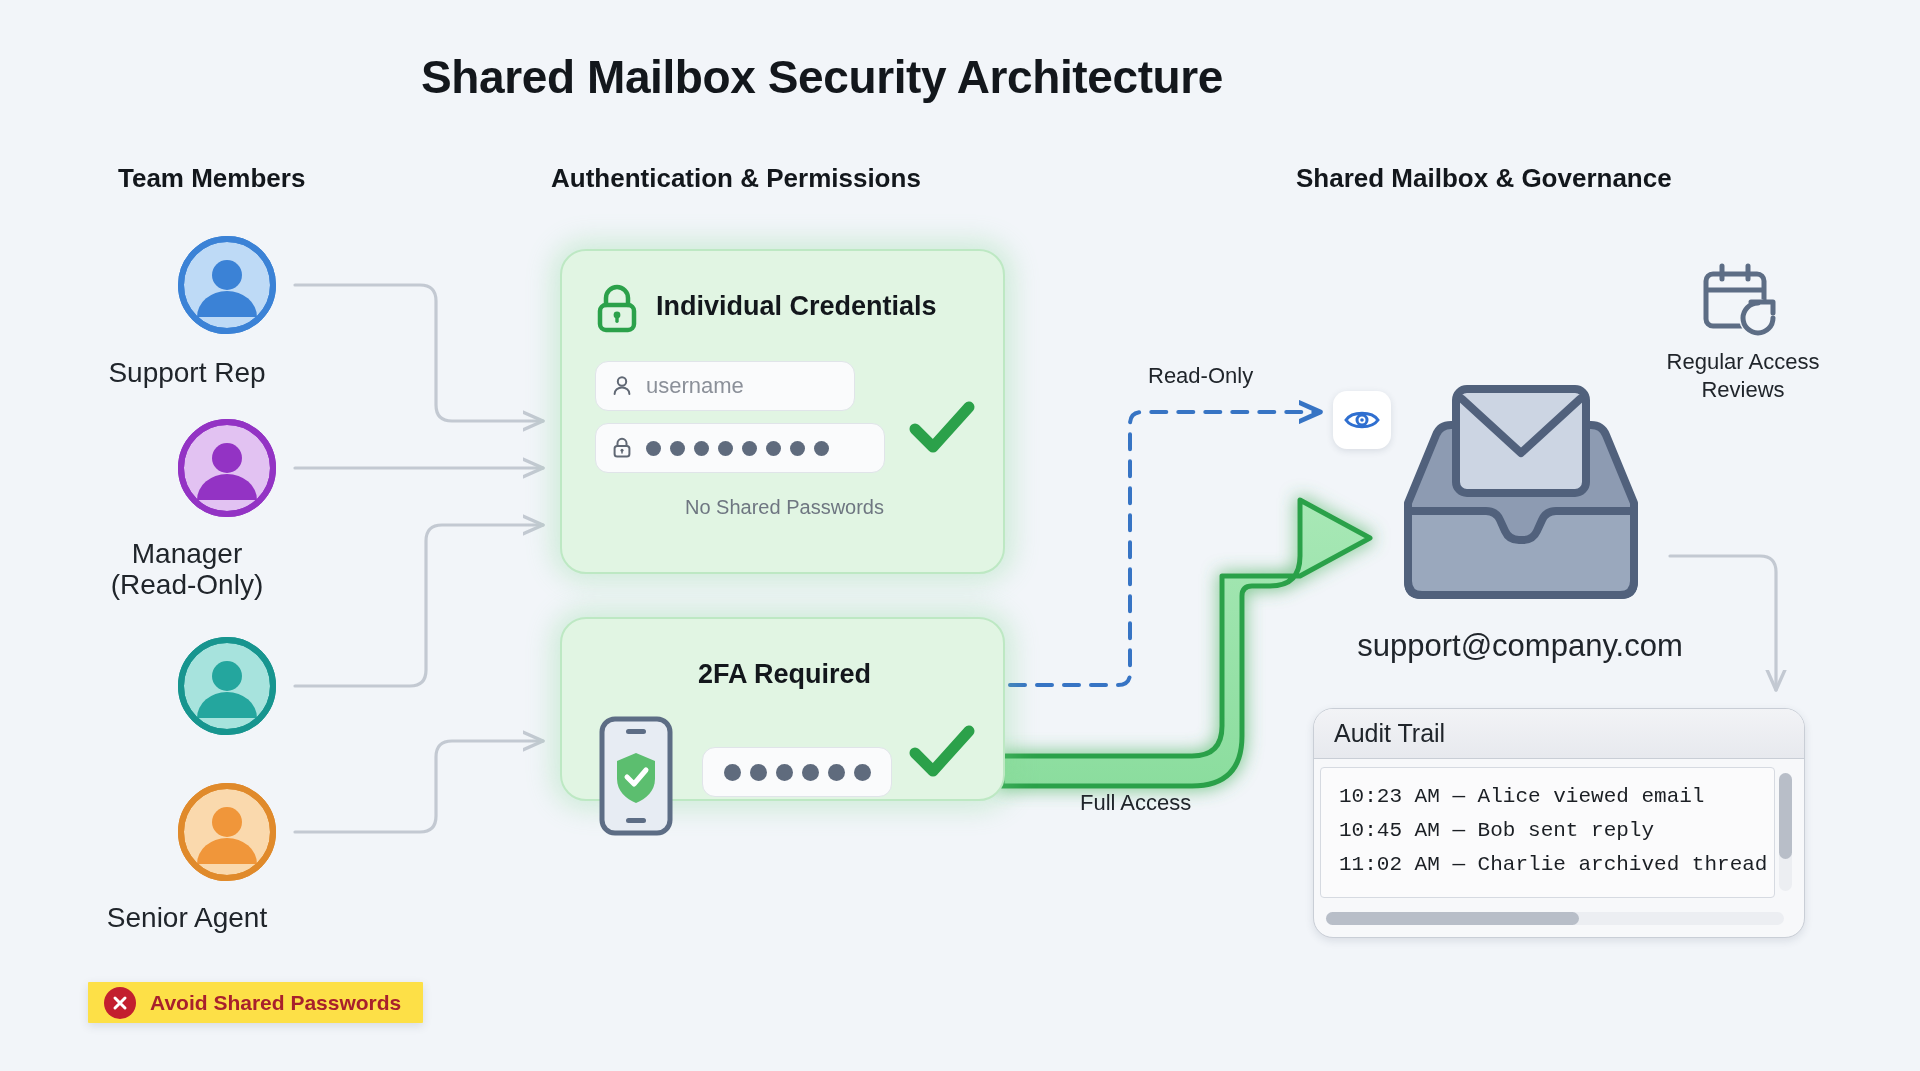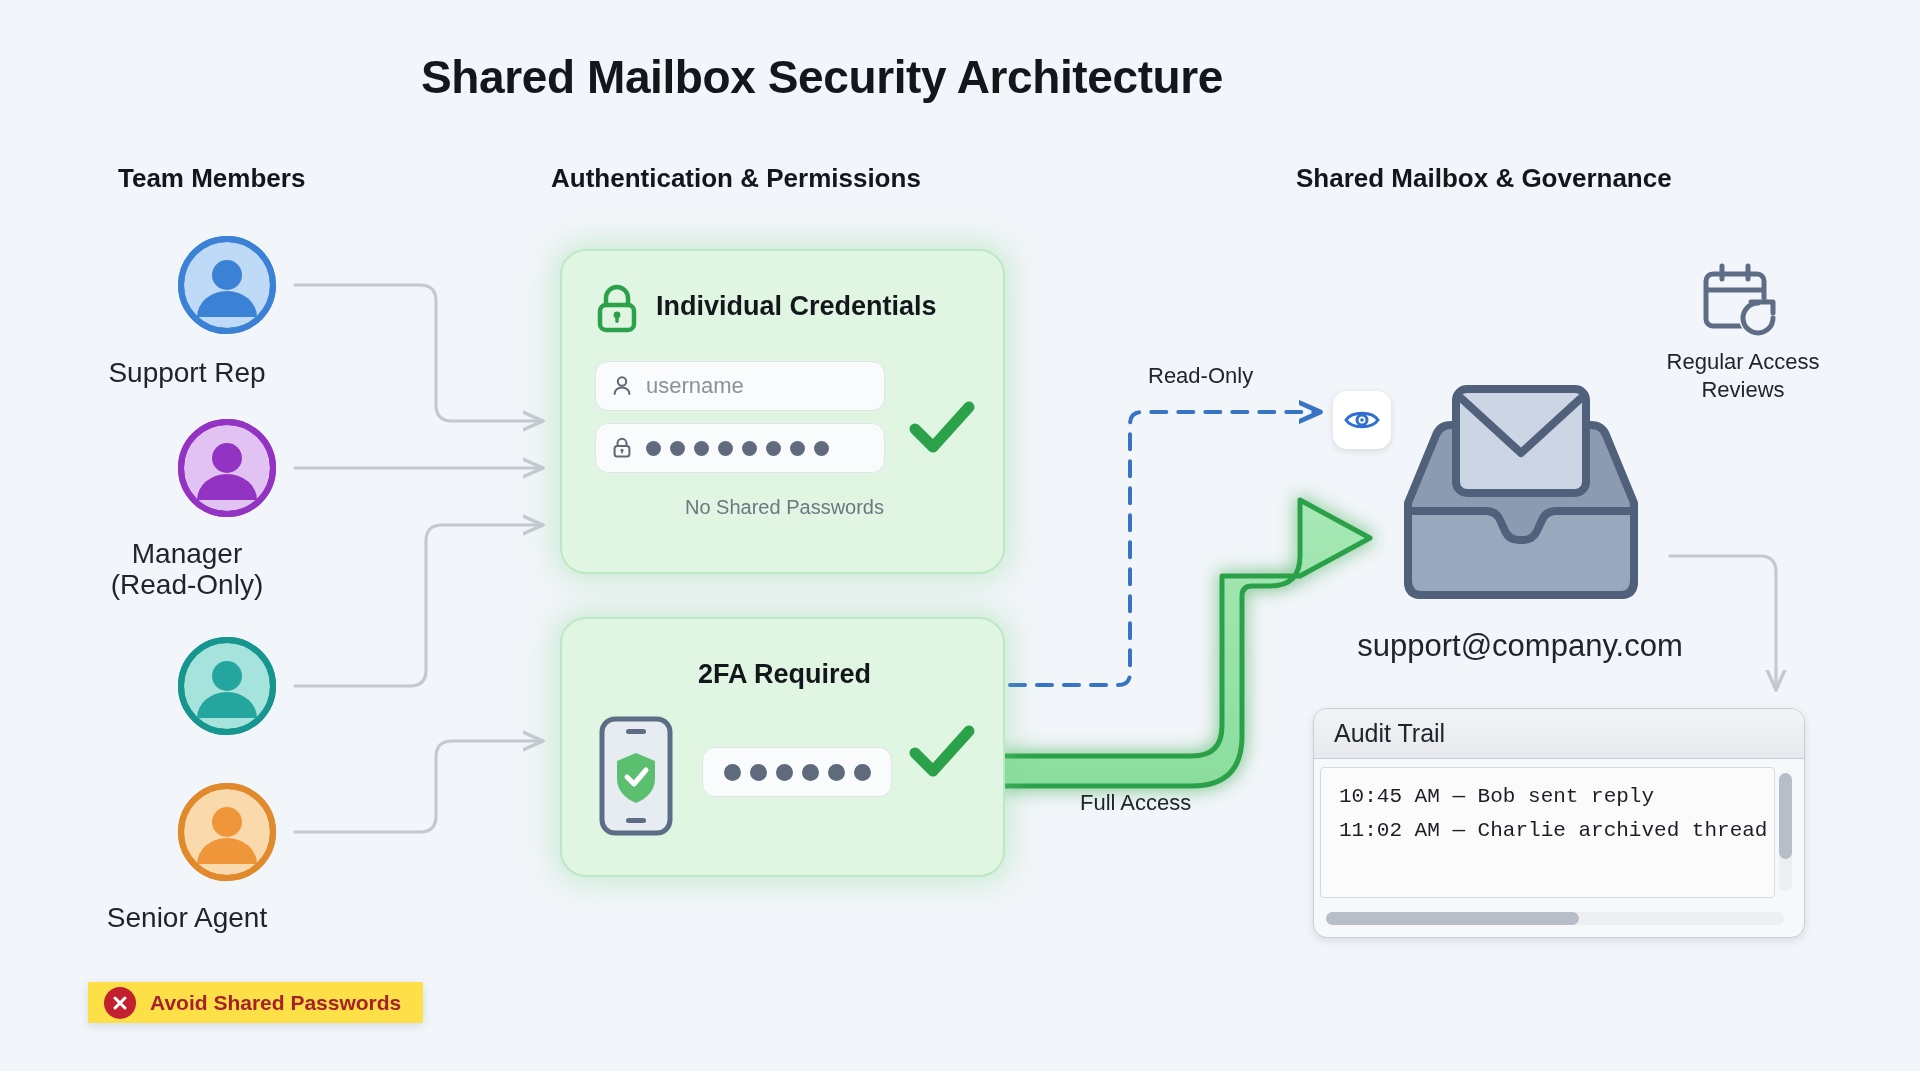--- a/index.html
+++ b/index.html
@@ -48,21 +48,21 @@
   
   .card{
     position:absolute;
     background:#e1f5e3;
     border:2px solid #bde8c3;
     border-radius:26px;
     box-shadow:0 0 26px 8px rgba(126,214,142,.30);
     box-sizing:border-box;
   }
   #card-credentials{left:560px;top:249px;width:445px;height:325px;}
-  #card-2fa{left:560px;top:617px;width:445px;height:260px;}
+  #card-2fa{left:560px;top:617px;width:445px;height:184px;}
 
   .card-title{
     position:absolute;font-size:27px;font-weight:bold;color:#13171c;white-space:nowrap;
   }
   .field{
     position:absolute;
     background:#fafbfc;
     border:1.6px solid #e0e4e9;
     border-radius:13px;
     box-sizing:border-box;
@@ -102,21 +102,21 @@
   
   #reviews-icon{position:absolute;left:1700px;top:262px;width:86px;height:80px;}
   #reviews-label{
     position:absolute;left:1613px;top:348px;width:260px;text-align:center;
     font-size:22px;color:#20252b;line-height:1.25;
   }
 
   
   #audit-panel{
     position:absolute;left:1313px;top:708px;width:492px;height:230px;
-    background:#f7f8fa;border:1.6px solid #c9ced6;border-radius:14px;
+    background:#f7f8fa;border:1.6px solid #c9ced6;border-radius:20px;
     box-shadow:0 3px 9px rgba(40,55,80,.12);
     box-sizing:border-box;overflow:hidden;
   }
   #audit-title-bar{
     height:50px;
     background:linear-gradient(#f2f3f6,#e7e9ee);
     border-bottom:1.6px solid #c9ced6;
     display:flex;align-items:center;padding-left:20px;box-sizing:border-box;
   }
   #audit-title{font-size:25px;color:#20252b;}
@@ -266,21 +266,21 @@
 
     <svg style="position:absolute;left:32px;top:33px;width:46px;height:50px;" viewBox="0 0 46 50">
       <path d="M12,21 V14 a11,11 0 0 1 22,0 V21" fill="none" stroke="#2ba14a" stroke-width="4.5" stroke-linecap="round"></path>
       <rect x="6" y="21" width="34" height="25" rx="6" fill="none" stroke="#2ba14a" stroke-width="4.5"></rect>
       <circle cx="23" cy="31" r="3.4" fill="#2ba14a"></circle>
       <rect x="21.3" y="31" width="3.4" height="8" rx="1.7" fill="#2ba14a"></rect>
     </svg>
 
     <div class="card-title" style="left:94px;top:40px;">Individual Credentials</div>
 
-    <div class="field" id="field-username" style="left:33px;top:110px;width:290px;height:50px;">
+    <div class="field" id="field-username" style="left:33px;top:110px;width:260px;height:50px;">
       <svg class="fi" width="24" height="24" viewBox="0 0 24 24">
         <circle cx="12" cy="7.5" r="4.2" fill="none" stroke="#606874" stroke-width="2"></circle>
         <path d="M4.6,20 a7.4,6.6 0 0 1 14.8,0" fill="none" stroke="#606874" stroke-width="2" stroke-linecap="round"></path>
       </svg>
       <span class="ftext">username</span>
     </div>
 
     <div class="field" id="field-password" style="left:33px;top:172px;width:290px;height:50px;">
       <svg class="fi" width="24" height="24" viewBox="0 0 24 24">
         <path d="M7.5,10 V7.3 a4.5,4.5 0 0 1 9,0 V10" fill="none" stroke="#606874" stroke-width="2" stroke-linecap="round"></path>
@@ -368,20 +368,21 @@
   <div id="reviews-label">
     <div>Regular Access</div>
     <div>Reviews</div>
   </div>
 
   <div id="audit-panel">
     <div id="audit-title-bar">
       <span id="audit-title">Audit Trail</span>
     </div>
     <div id="audit-body">
+        <div class="log-line">10:23 AM — Alice viewed email</div>
         <div class="log-line">10:45 AM — Bob sent reply</div>
         <div class="log-line">11:02 AM — Charlie archived thread</div>
       </div>
     <div id="audit-vscroll">
       <div id="audit-vthumb"></div>
     </div>
     <div id="audit-hscroll">
       <div id="audit-hthumb"></div>
     </div>
   </div>

